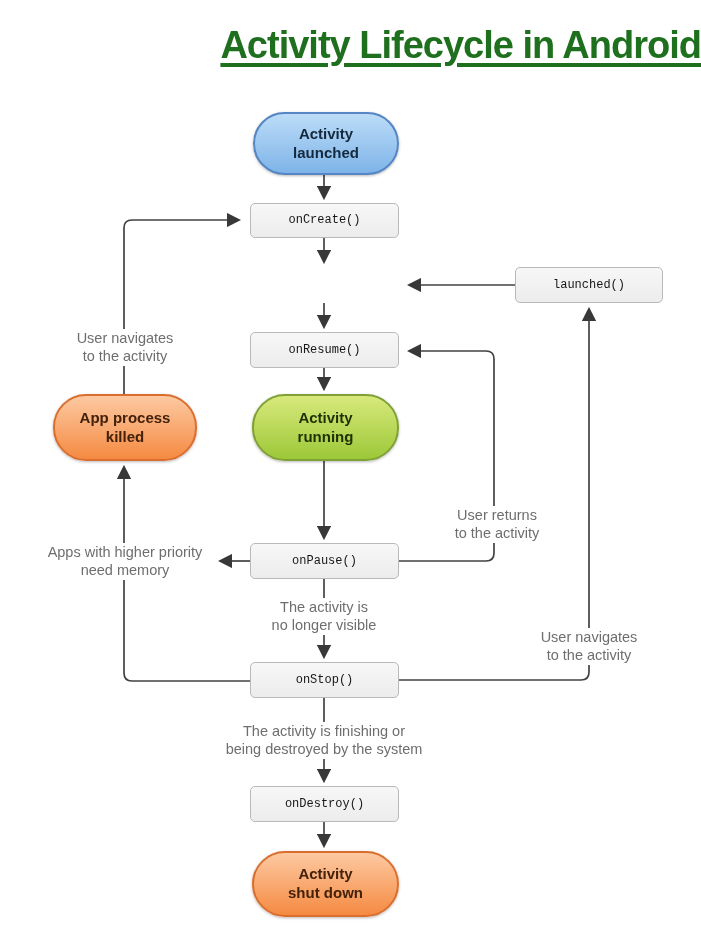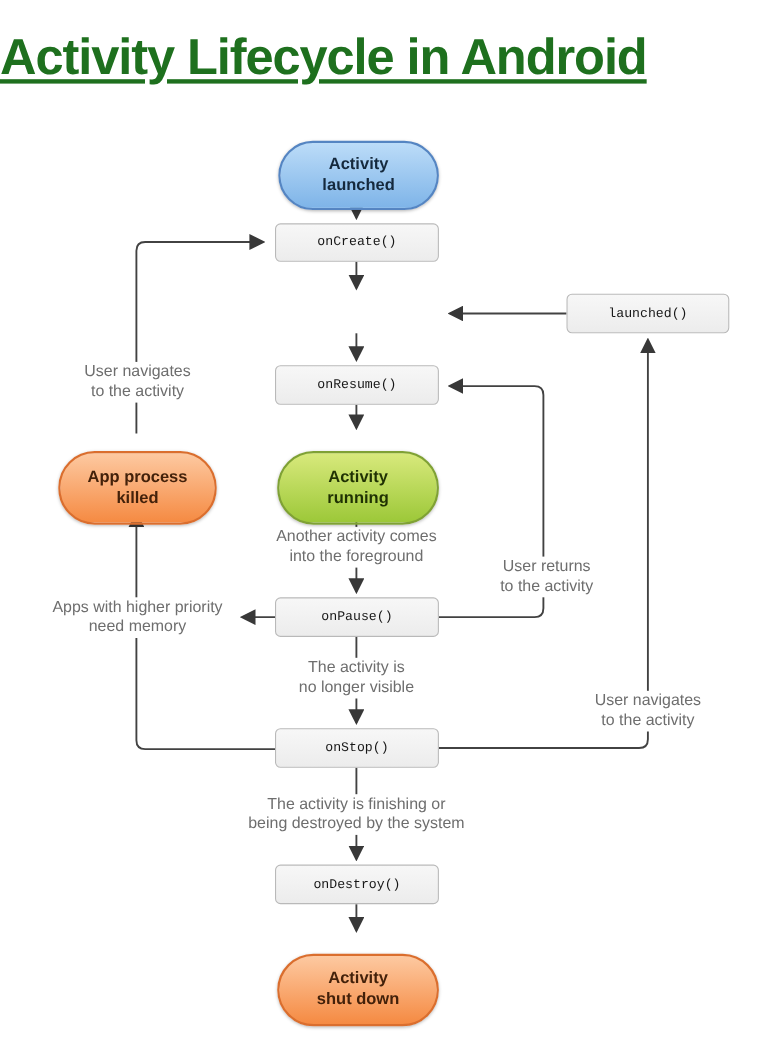--- a/index.html
+++ b/index.html
@@ -3,40 +3,39 @@
 <meta charset="utf-8">
 <style>
   html, body { margin: 0; padding: 0; background: #ffffff; }
   .canvas {
     position: relative; width: 701px; height: 950px;
     background: #ffffff; overflow: hidden;
     font-family: "Liberation Sans", sans-serif;
   }
   .title {
     position: absolute; top: 24px; left: 0; width: 100%;
-    text-align: left; font-size: 46px; font-weight: bold;
+    text-align: right; font-size: 38px; font-weight: bold;
     color: var(--title); letter-spacing: -1px;
     text-decoration: underline; text-decoration-thickness: 4px; text-underline-offset: 5px;
     white-space: nowrap;
   }
   .lines { position: absolute; left: 0; top: 0; z-index: 1; }
   .node {
     position: absolute; z-index: 3; box-sizing: border-box;
     display: flex; align-items: center; justify-content: center;
     text-align: center; white-space: pre-line; line-height: 1.25;
   }
   .cb {
     background: linear-gradient(var(--box-top), var(--box-bottom));
     border: 1px solid var(--box-border); border-radius: 5px;
     font-size: 12px; color: #161616; font-family: Liberation Mono, monospace;
   }
   .pill {
     border-radius: 33px; font-weight: bold; font-size: 15px;
     box-shadow: 0 1px 3px rgba(0,0,0,0.28);
-    margin-top: 16px;
   }
   .pill.blue {
     background: linear-gradient(var(--blue-top), var(--blue-bottom));
     border: 2px solid var(--blue-border); color: #15293d;
   }
   .pill.green {
     background: linear-gradient(var(--green-top), var(--green-bottom));
     border: 2px solid var(--green-border); color: #1f3103;
   }
   .pill.orange {
@@ -76,22 +75,20 @@
       <path d="M124 394 L124 228 Q124 220 132 220 L239 220" marker-end="url(#arrow)"></path>
       <path d="M399 680 L581 680 Q589 680 589 672 L589 309" marker-end="url(#arrow)"></path>
       <path d="M399 561 L486 561 Q494 561 494 553 L494 359 Q494 351 486 351 L409 351" marker-end="url(#arrow)"></path>
       <path d="M250 681 L132 681 Q124 681 124 673 L124 467" marker-end="url(#arrow)"></path>
       <path d="M250 561 L220 561" marker-end="url(#arrow)"></path>
     </g>
   </svg>
 
   <div class="elabel" style="left:125px; top:329px;">User navigates
 to the activity</div>
-  <div class="elabel" style="left:324px; top:479px;">Another activity comes
-into the foreground</div>
   <div class="elabel" style="left:497px; top:506px;text-align:center;">User returns
 to the activity</div>
   <div class="elabel" style="left:125px; top:543px;">Apps with higher priority
 need memory</div>
   <div class="elabel" style="left:324px; top:598px;">The activity is
 no longer visible</div>
   <div class="elabel" style="left:589px; top:628px;">User navigates
 to the activity</div>
   <div class="elabel" style="left:324px; top:722px;">The activity is finishing or
 being destroyed by the system</div>

